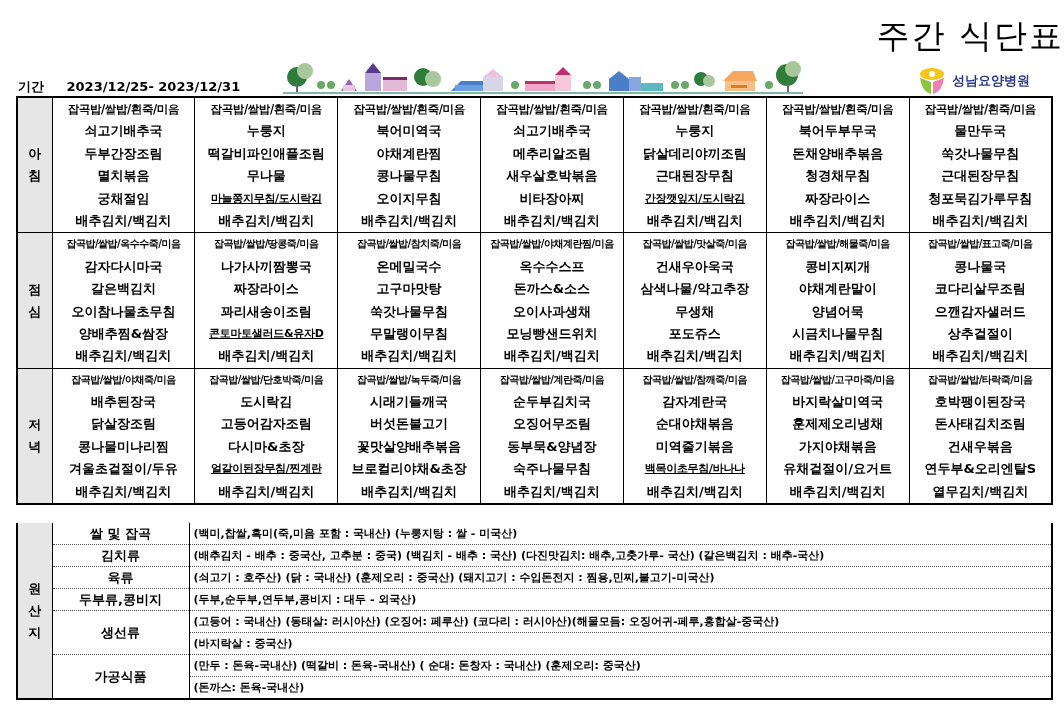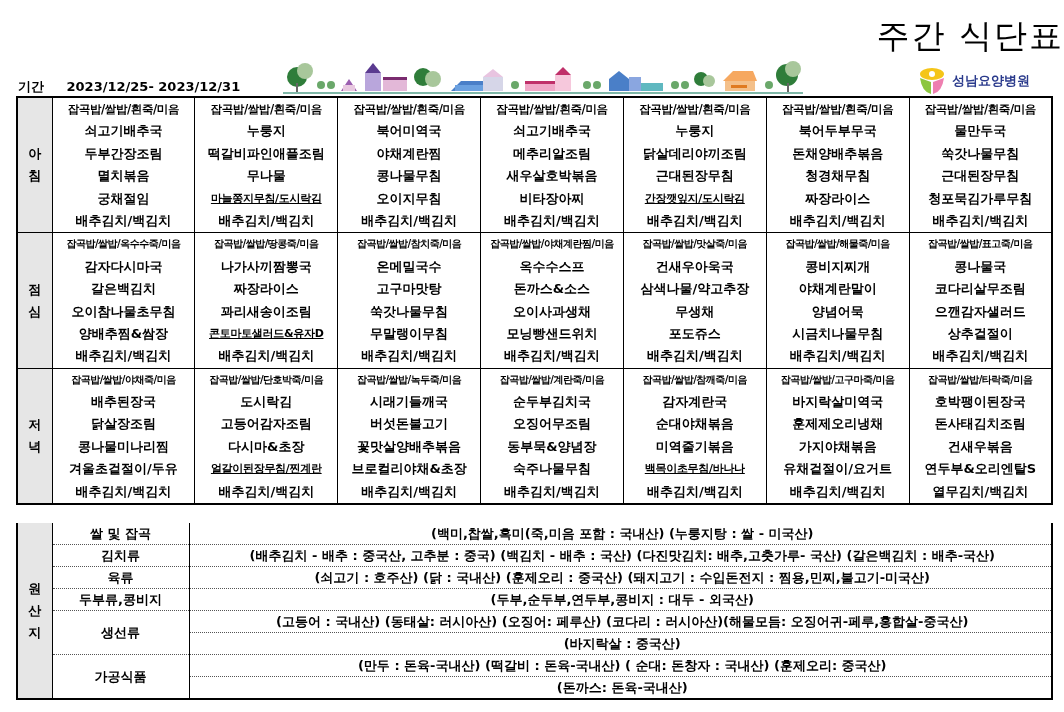--- a/index.html
+++ b/index.html
@@ -29,22 +29,22 @@
   .line.xs { font-size:10px; letter-spacing:-0.5px; }
   .line.first { font-size:11.5px; font-weight:bold; letter-spacing:-0.4px; }
 
   table.origin { position:absolute; left:16px; top:523px; border-collapse:collapse;
                  table-layout:fixed; width:1037px; border:2px solid #000; border-top:none; }
   table.origin td { padding:0; white-space:nowrap; overflow:hidden; }
   td.o-label { width:35px; background:#e6e6e6; border-right:1px solid #000; text-align:center;
                font-size:13px; font-weight:bold; line-height:22px; }
   td.o-cat { width:137px; border-right:1px solid #000; text-align:center; font-size:13px;
              font-weight:bold; border-bottom:1px dotted #555;margin-left:6px; }
-  td.o-val { font-size:13px; font-weight:bold; padding-left:4px !important; height:21px;
-             border-bottom:1px dotted #555;text-align:center; }
+  td.o-val { font-size:11px; font-weight:bold; padding-left:4px !important; height:21px;
+             border-bottom:1px dotted #555; }
   tr:last-child td.o-val, tr:last-child td.o-cat { border-bottom:none; }
 </style>
 </head>
 <body>
 
 <div class="title">주간 식단표</div>
 
 <div class="period">
   <span class="lbl">기간</span>
   <span>2023/12/25- 2023/12/31</span>

